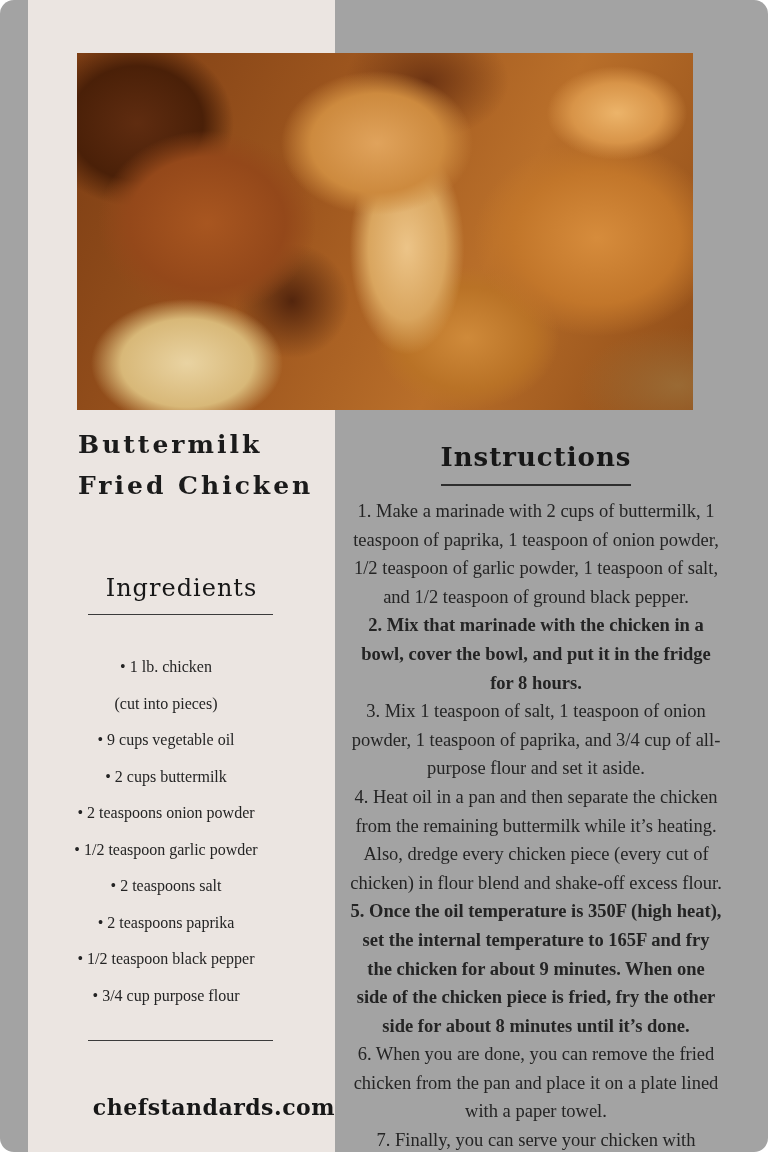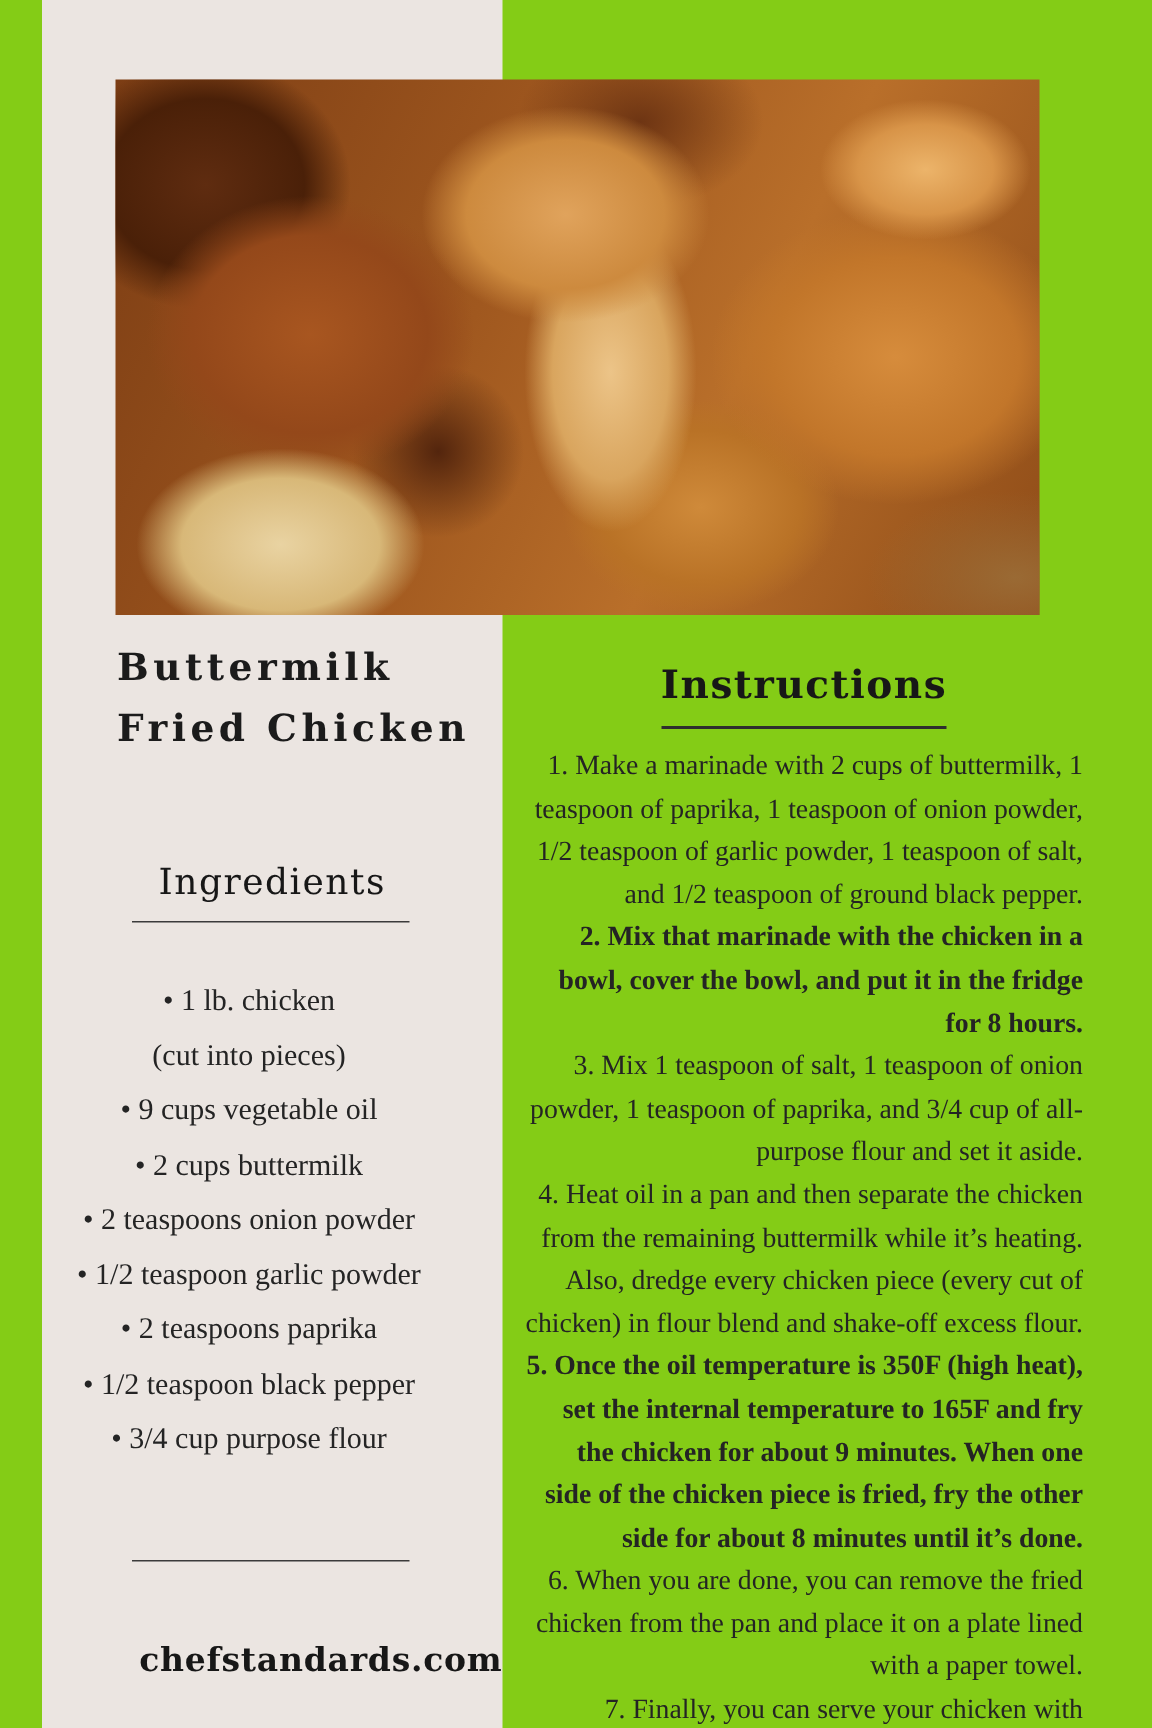--- a/index.html
+++ b/index.html
@@ -1,18 +1,18 @@
 <!DOCTYPE html>
 <html><head>
 <meta charset="utf-8">
 <style>
   html,body{margin:0;padding:0;background:#ffffff;}
   .page{
-    position:relative;width:768px;height:1152px;background:#84cc16;
-    font-family:"Liberation Serif", serif;color:#1c1c1c;overflow:hidden;
+    position:relative;width:768px;height:1152px;background:#a3a3a3;
+    font-family:"Liberation Serif", serif;color:#1c1c1c;overflow:hidden;border-radius:14px;
   }
   .panel{
     position:absolute;left:28px;top:0;width:307px;height:1152px;
     background:#ebe5e1;
   }
   
   .photo{
     position:absolute;left:77px;top:53px;width:616px;height:357px;
     overflow:hidden;z-index:5;
     background:
@@ -40,41 +40,41 @@
     font-family:"DejaVu Serif", serif;font-weight:400;font-size:24px;
     letter-spacing:1px;color:#171717;
   }
   .rule{
     position:absolute;height:1px;background:#3b3b3b;
   }
   .rule.ing-rule{left:88px;top:614px;width:185px;}
   .rule.foot-rule{left:88px;top:1040px;width:185px;}
   .ing-list{
     position:absolute;left:28px;top:649px;width:276px;text-align:center;
-    font-size:20px;line-height:36.5px;color:#242424;
+    font-size:16px;line-height:36.5px;color:#242424;
   }
   .website{
     position:absolute;left:28px;top:1094px;width:307px;text-align:right;
     font-family:"DejaVu Serif", serif;font-weight:700;font-size:22px;
     letter-spacing:0.5px;color:#171717;
   }
   
   .instr{
     position:absolute;left:350px;top:430px;width:372px;
   }
   .instr-head{
     text-align:center;font-family:"DejaVu Serif", serif;font-weight:700;
     font-size:26px;letter-spacing:1px;color:#171717;margin:12px;
   }
   .instr-rule{
     width:190px;height:2px;background:#2e2e2e;margin:7px auto 11px auto;
   }
   .steps p{
     margin:0;font-size:18.5px;line-height:28.6px;color:#242424;
-    text-align:right;
+    text-align:center;
   }
   .steps p.bold{font-weight:700;}
 </style>
 </head>
 <body>
 
 <div class="page">
 
   <div class="panel"></div>
 
@@ -88,20 +88,21 @@
   <div class="ing-head">Ingredients</div>
   <div class="rule ing-rule"></div>
 
   <div class="ing-list">
     <div>• 1 lb. chicken</div>
     <div>(cut into pieces)</div>
     <div>• 9 cups vegetable oil</div>
     <div>• 2 cups buttermilk</div>
     <div>• 2 teaspoons onion powder</div>
     <div>• 1/2 teaspoon garlic powder</div>
+    <div>• 2 teaspoons salt</div>
     <div>• 2 teaspoons paprika</div>
     <div>• 1/2 teaspoon black pepper</div>
     <div>• 3/4 cup purpose flour</div>
   </div>
 
   <div class="rule foot-rule"></div>
   <div class="website">chefstandards.com</div>
 
   <div class="instr">
     <h2 class="instr-head">Instructions</h2>

